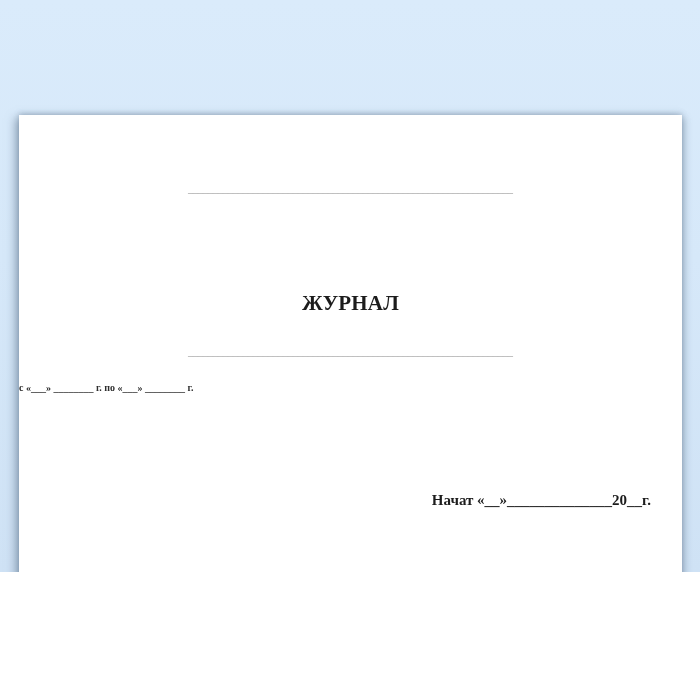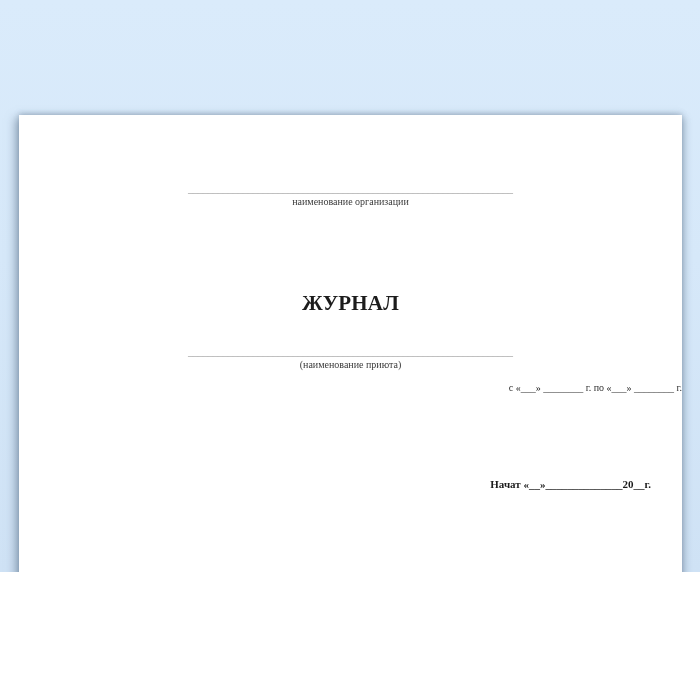--- a/index.html
+++ b/index.html
@@ -61,59 +61,57 @@
     font-size: 21px;
     line-height: 24px;
     color: #1c1c1c;
     letter-spacing: 0.2px;
   }
   .period-line {
     position: absolute;
     top: 266px;
     left: 0;
     right: 0;
-    text-align: right;
+    text-align: left;
     font-size: 10px;
     line-height: 13px;
-    font-weight: normal;
+    font-weight: bold;
     color: #2e2e2e;
   }
   .dates-block {
     position: absolute;
-    top: 363px;
+    top: 379px;
     right: 31px;
     text-align: right;
-    font-size: 11px;
+    font-size: 15px;
     line-height: 13px;
     font-weight: bold;
     color: #1c1c1c;
   }
   .date-line {
     margin-bottom: 13px;
     white-space: nowrap;
   }
 </style>
 </head>
 <body>
 
 <div class="scene">
   <div class="paper">
 
     <div class="org-block">
       <div class="rule">_________________________________________________________________</div>
-      <div class="small-label">наименование организации</div>
     </div>
 
     <div class="title-block">
       <div>ЖУРНАЛ</div>
     </div>
 
     <div class="shelter-block">
       <div class="rule">_________________________________________________________________</div>
-      <div class="small-label">(наименование приюта)</div>
     </div>
 
     <div class="period-line">с «___» ________ г. по «___» ________ г.</div>
 
     <div class="dates-block">
       <div class="date-line">Начат «__»______________20__г.</div>
     </div>
 
   </div>
 </div>

